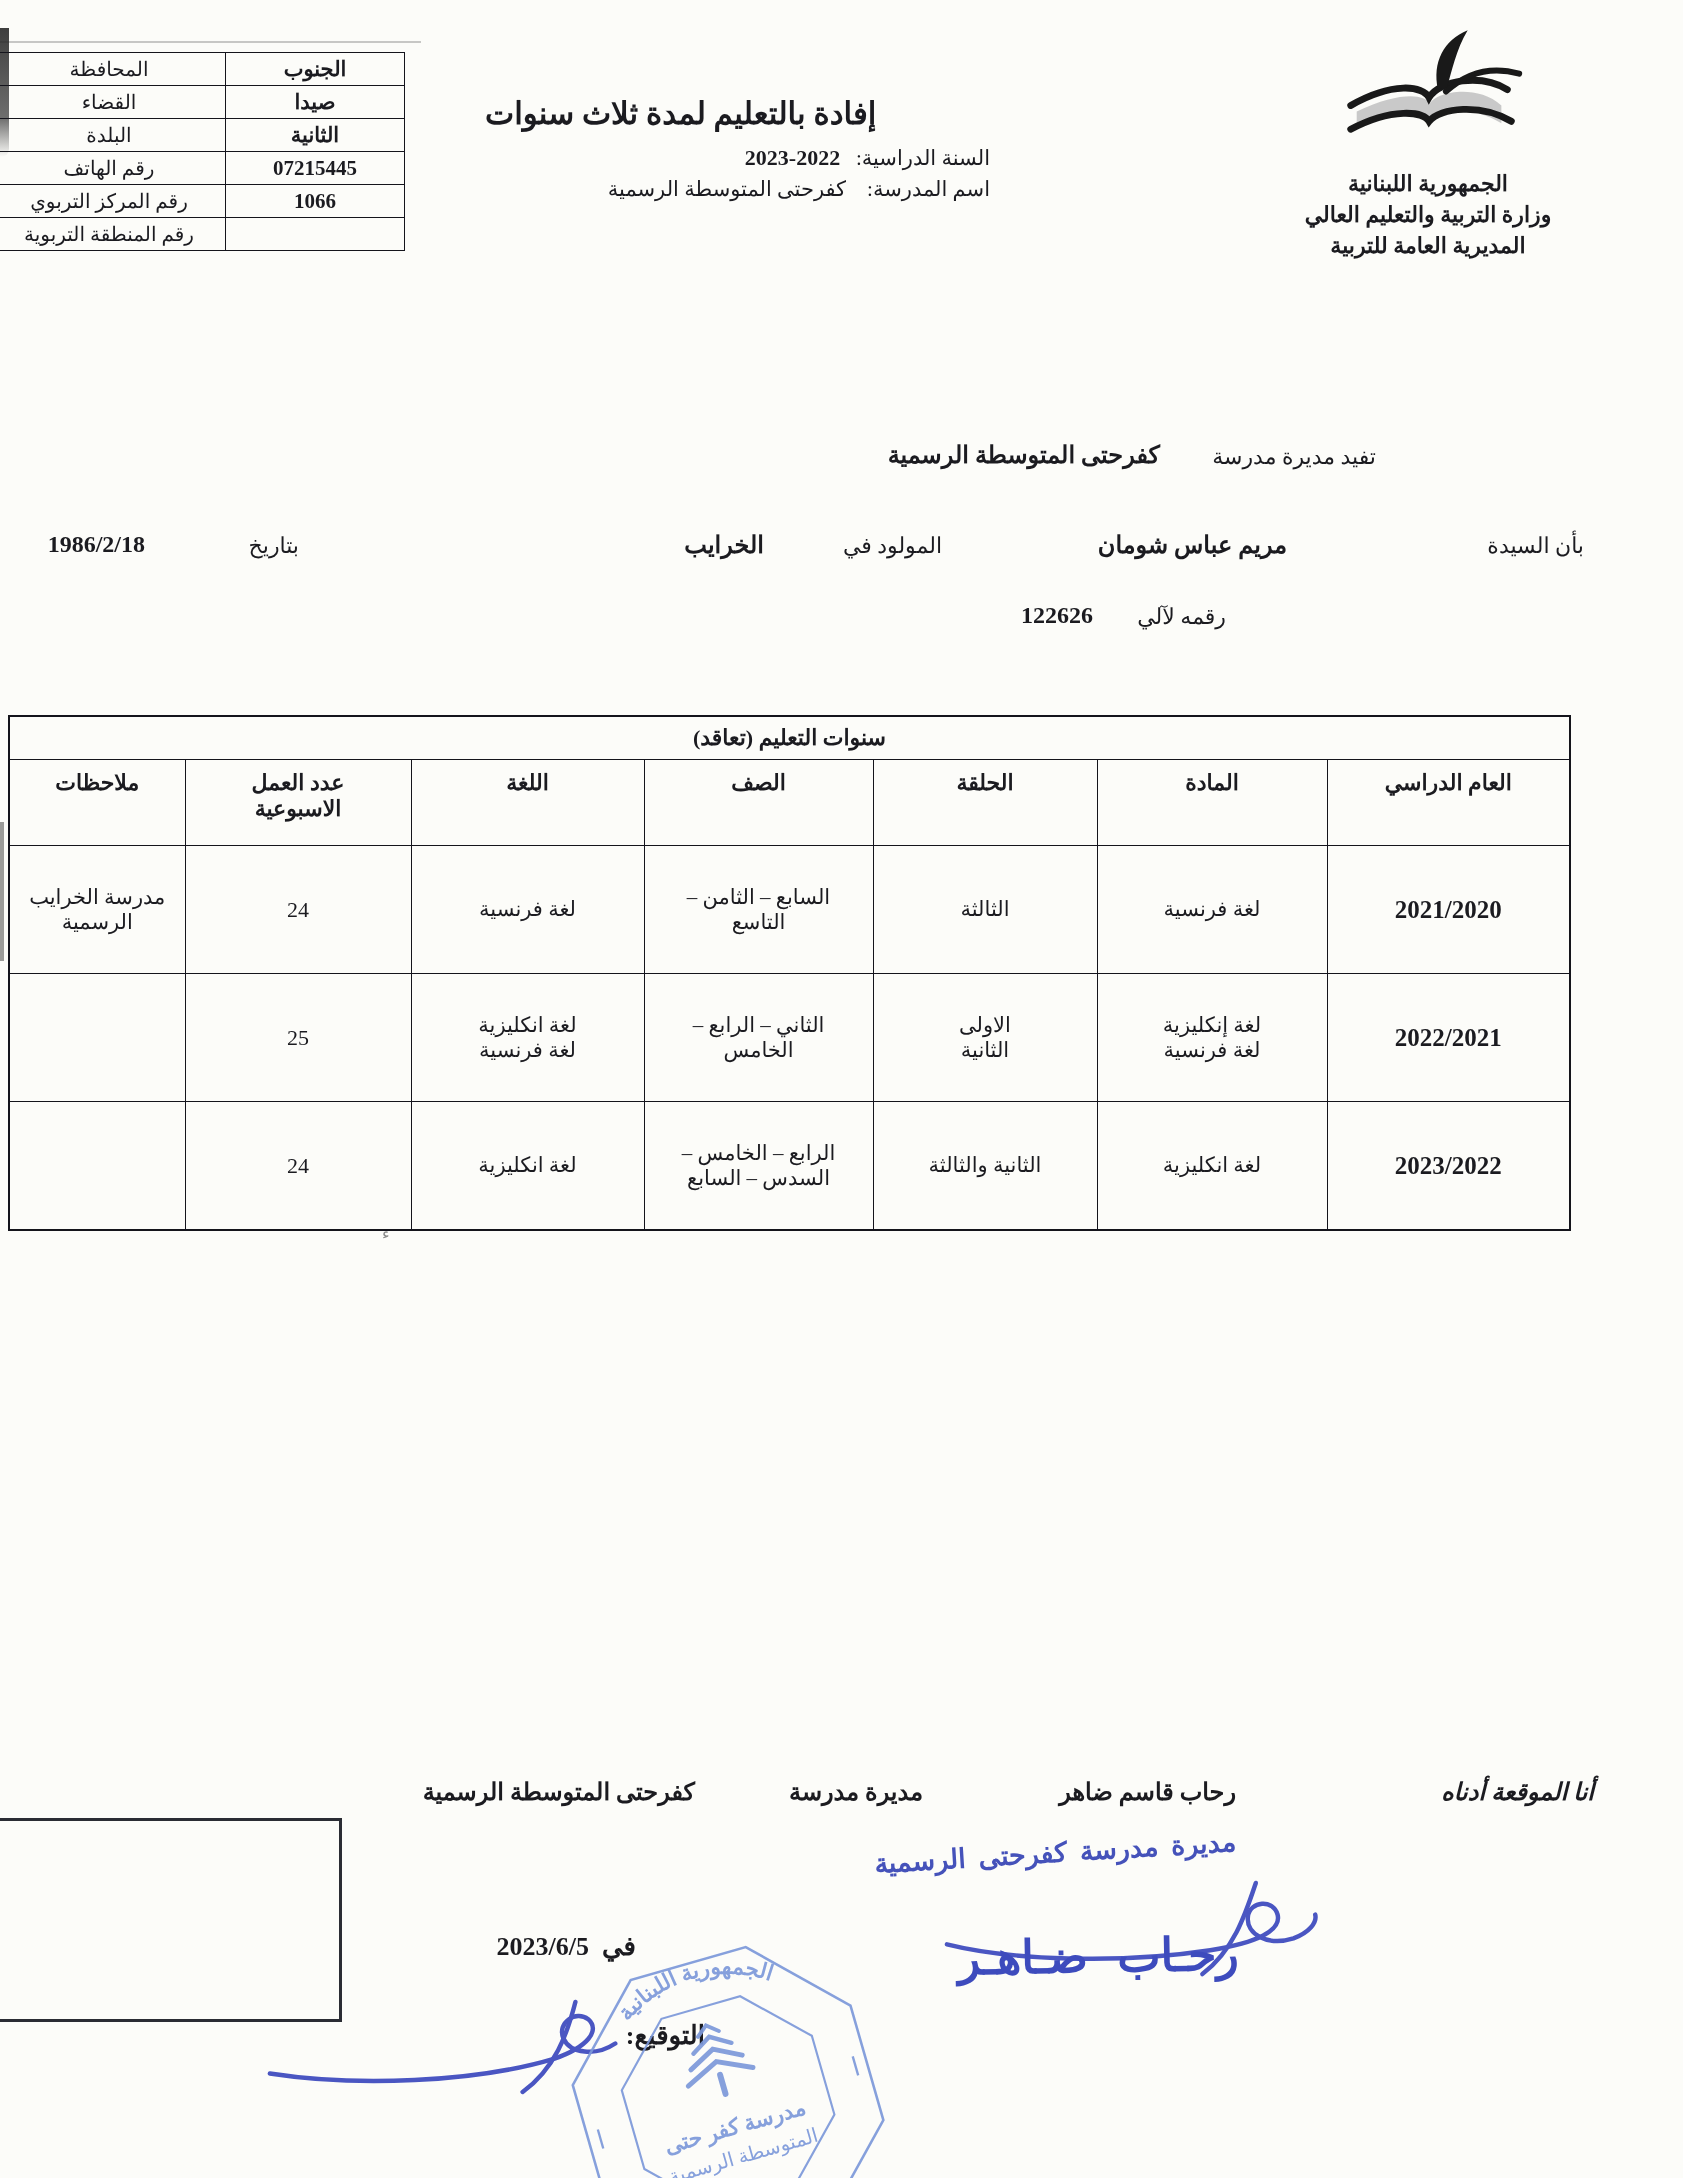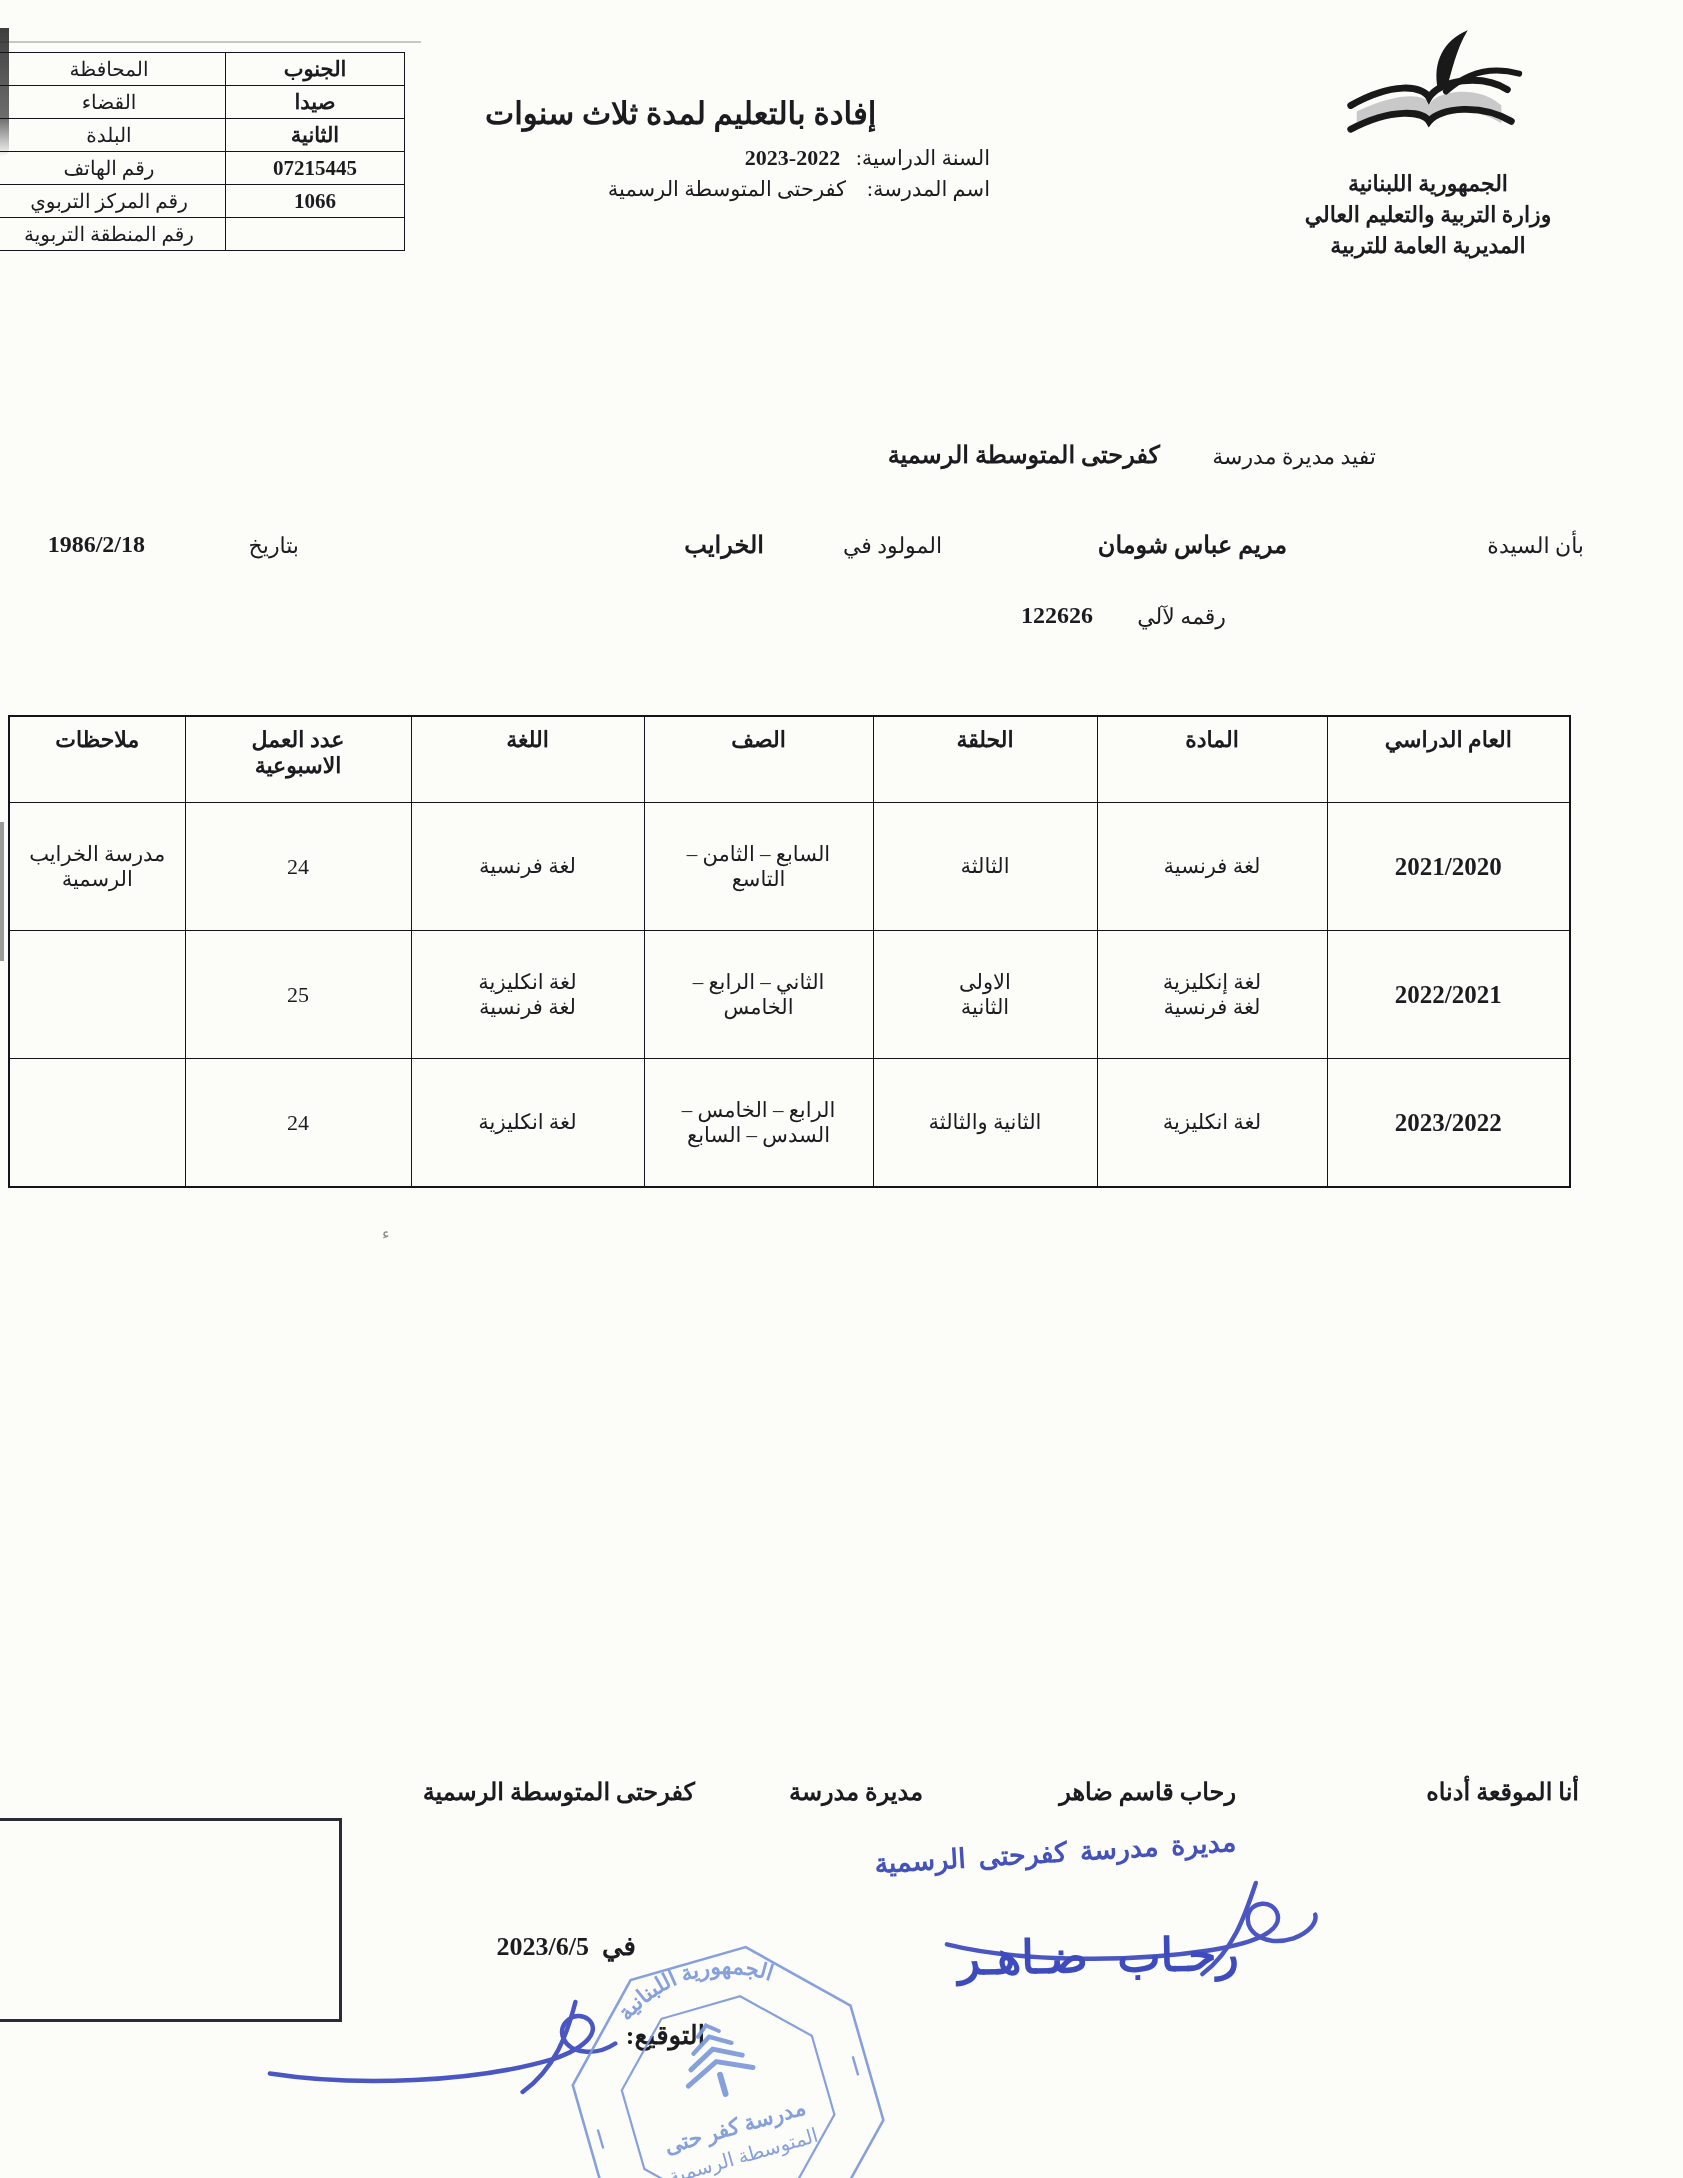--- a/index.html
+++ b/index.html
@@ -128,20 +128,23 @@
     <colgroup>
       <col style="width:243px">
         <col style="width:230px">
         <col style="width:224px">
         <col style="width:229px">
       <col style="width:233px">
         <col style="width:226px">
         <col style="width:176px">
     </colgroup>
     <tbody>
+        <tr>
+      <td class="cap" colspan="7">سنوات التعليم (تعاقد)</td>
+    </tr>
     <tr>
       <td class="hed">العام الدراسي</td>
       <td class="hed">المادة</td>
       <td class="hed">الحلقة</td>
       <td class="hed">الصف</td>
       <td class="hed">اللغة</td>
       <td class="hed">عدد العمل
 الاسبوعية</td>
       <td class="hed">ملاحظات</td>
     </tr>
@@ -175,21 +178,21 @@
       <td>الثانية والثالثة</td>
       <td>الرابع – الخامس –
 السدس – السابع</td>
       <td>لغة انكليزية</td>
       <td class="ltr" style="font-size:22px;">24</td>
       <td></td>
     </tr>
   </tbody>
     </table>
 
-  <span class="ft" style="top:1778px;right:104px;">أنا الموقعة أدناه</span>
+  <span class="ft" style="top:1778px;right:89px;font-style:italic;">أنا الموقعة أدناه</span>
   <span class="ft" style="top:1778px;right:447px;">رحاب قاسم ضاهر</span>
   <span class="ft" style="top:1778px;right:760px;">مديرة  مدرسة</span>
   <span class="ft" style="top:1778px;right:988px;">كفرحتى المتوسطة الرسمية</span>
 
   <div class="hw hw-title">مديرة مدرسة كفرحتى الرسمية</div>
   <svg class="sig1" viewBox="0 0 400 120">
     <g fill="none" stroke="#4a56c2" stroke-width="4.5" stroke-linecap="round">
       <path d="M6,76 C70,92 180,96 272,82 C320,74 344,62 340,46 C336,30 312,32 310,48 C308,66 330,78 356,70 C372,64 380,54 378,46"></path>
       <path d="M318,14 C308,44 296,82 264,106"></path>
     </g>

